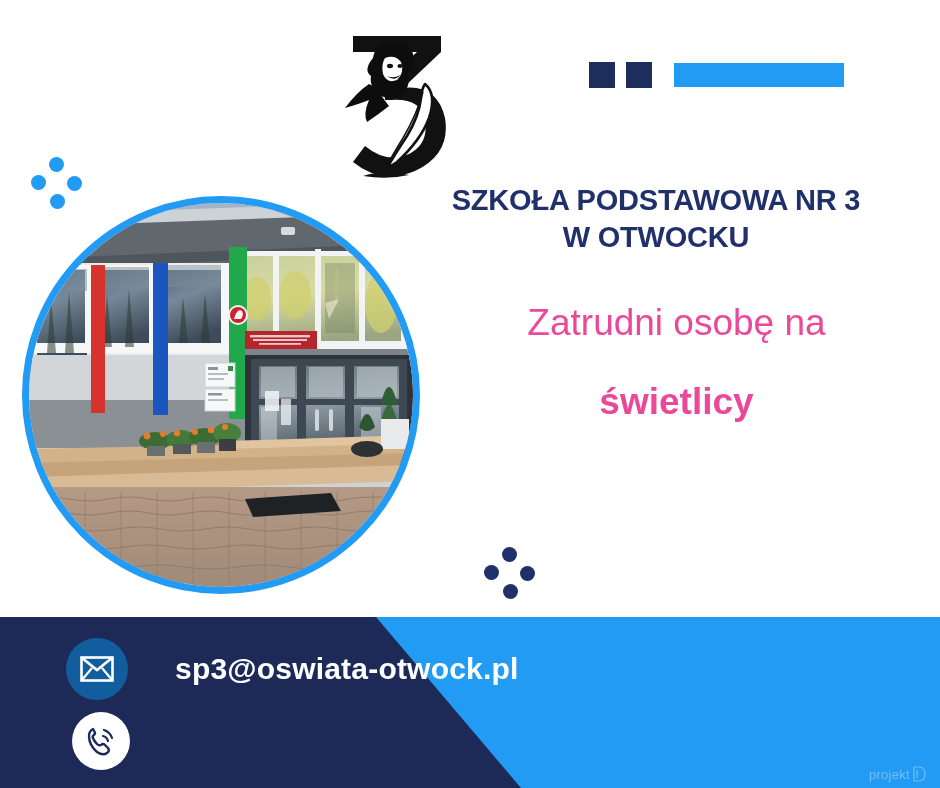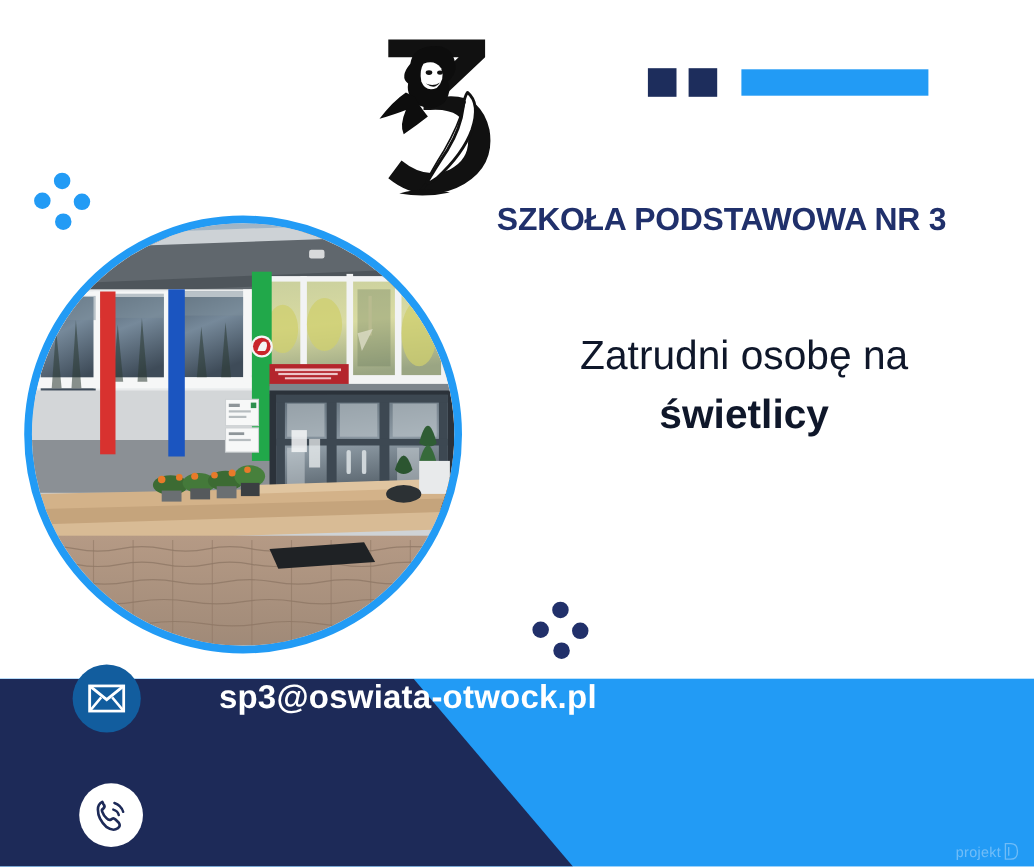--- a/index.html
+++ b/index.html
@@ -106,26 +106,26 @@
     font-weight: bold;
     line-height: 1.27;
     letter-spacing: -0.2px;
   }
   .headline {
     position: absolute;
     left: 424px;
     top: 296px;
     width: 505px;
     text-align: center;
-    color: #0f172a;
+    color: #ec4899;
     font-size: 37px;
     font-weight: normal;
     line-height: 1.45;
   }
-  .headline .strong { font-weight: bold; }
+  .headline .strong { font-weight: bold; margin-top: 25px; }
 
   
   .footer {
     position: absolute;
     left: 0;
     top: 617px;
     width: 940px;
     height: 171px;
     background: #229bf5;
     overflow: hidden;
@@ -134,21 +134,21 @@
     position: absolute;
     inset: 0;
     background: #1d2a58;
     clip-path: polygon(0 0, 376px 0, 521px 171px, 0 171px);
   }
   .contact-row {
     position: absolute;
     display: flex;
     align-items: center;
   }
-  .row-email { left: 66px; top: 604px; gap: 24px; }
+  .row-email { left: 66px; top: 638px; }
   .row-phone { left: 72px; top: 712px; }
 
   .ico-circle {
     width: 62px;
     height: 62px;
     border-radius: 50%;
     display: flex;
     align-items: center;
     justify-content: center;
     flex: none;
@@ -441,20 +441,21 @@
           <path d="M344 288 L344 384"></path>
         </g>
 
         <path d="M216 296 L302 290 L312 308 L224 314 Z" fill="#1f2225"></path>
       </svg>
     </div>
   </div>
 
   <div class="school-name">
     <div>SZKOŁA PODSTAWOWA NR 3</div>
+    <div>W OTWOCKU</div>
   </div>
 
   <div class="headline">
     <div>Zatrudni osobę na</div>
     <div class="strong">świetlicy</div>
   </div>
 
   <div class="footer">
     <div class="footer-navy"></div>
     <div class="watermark">

